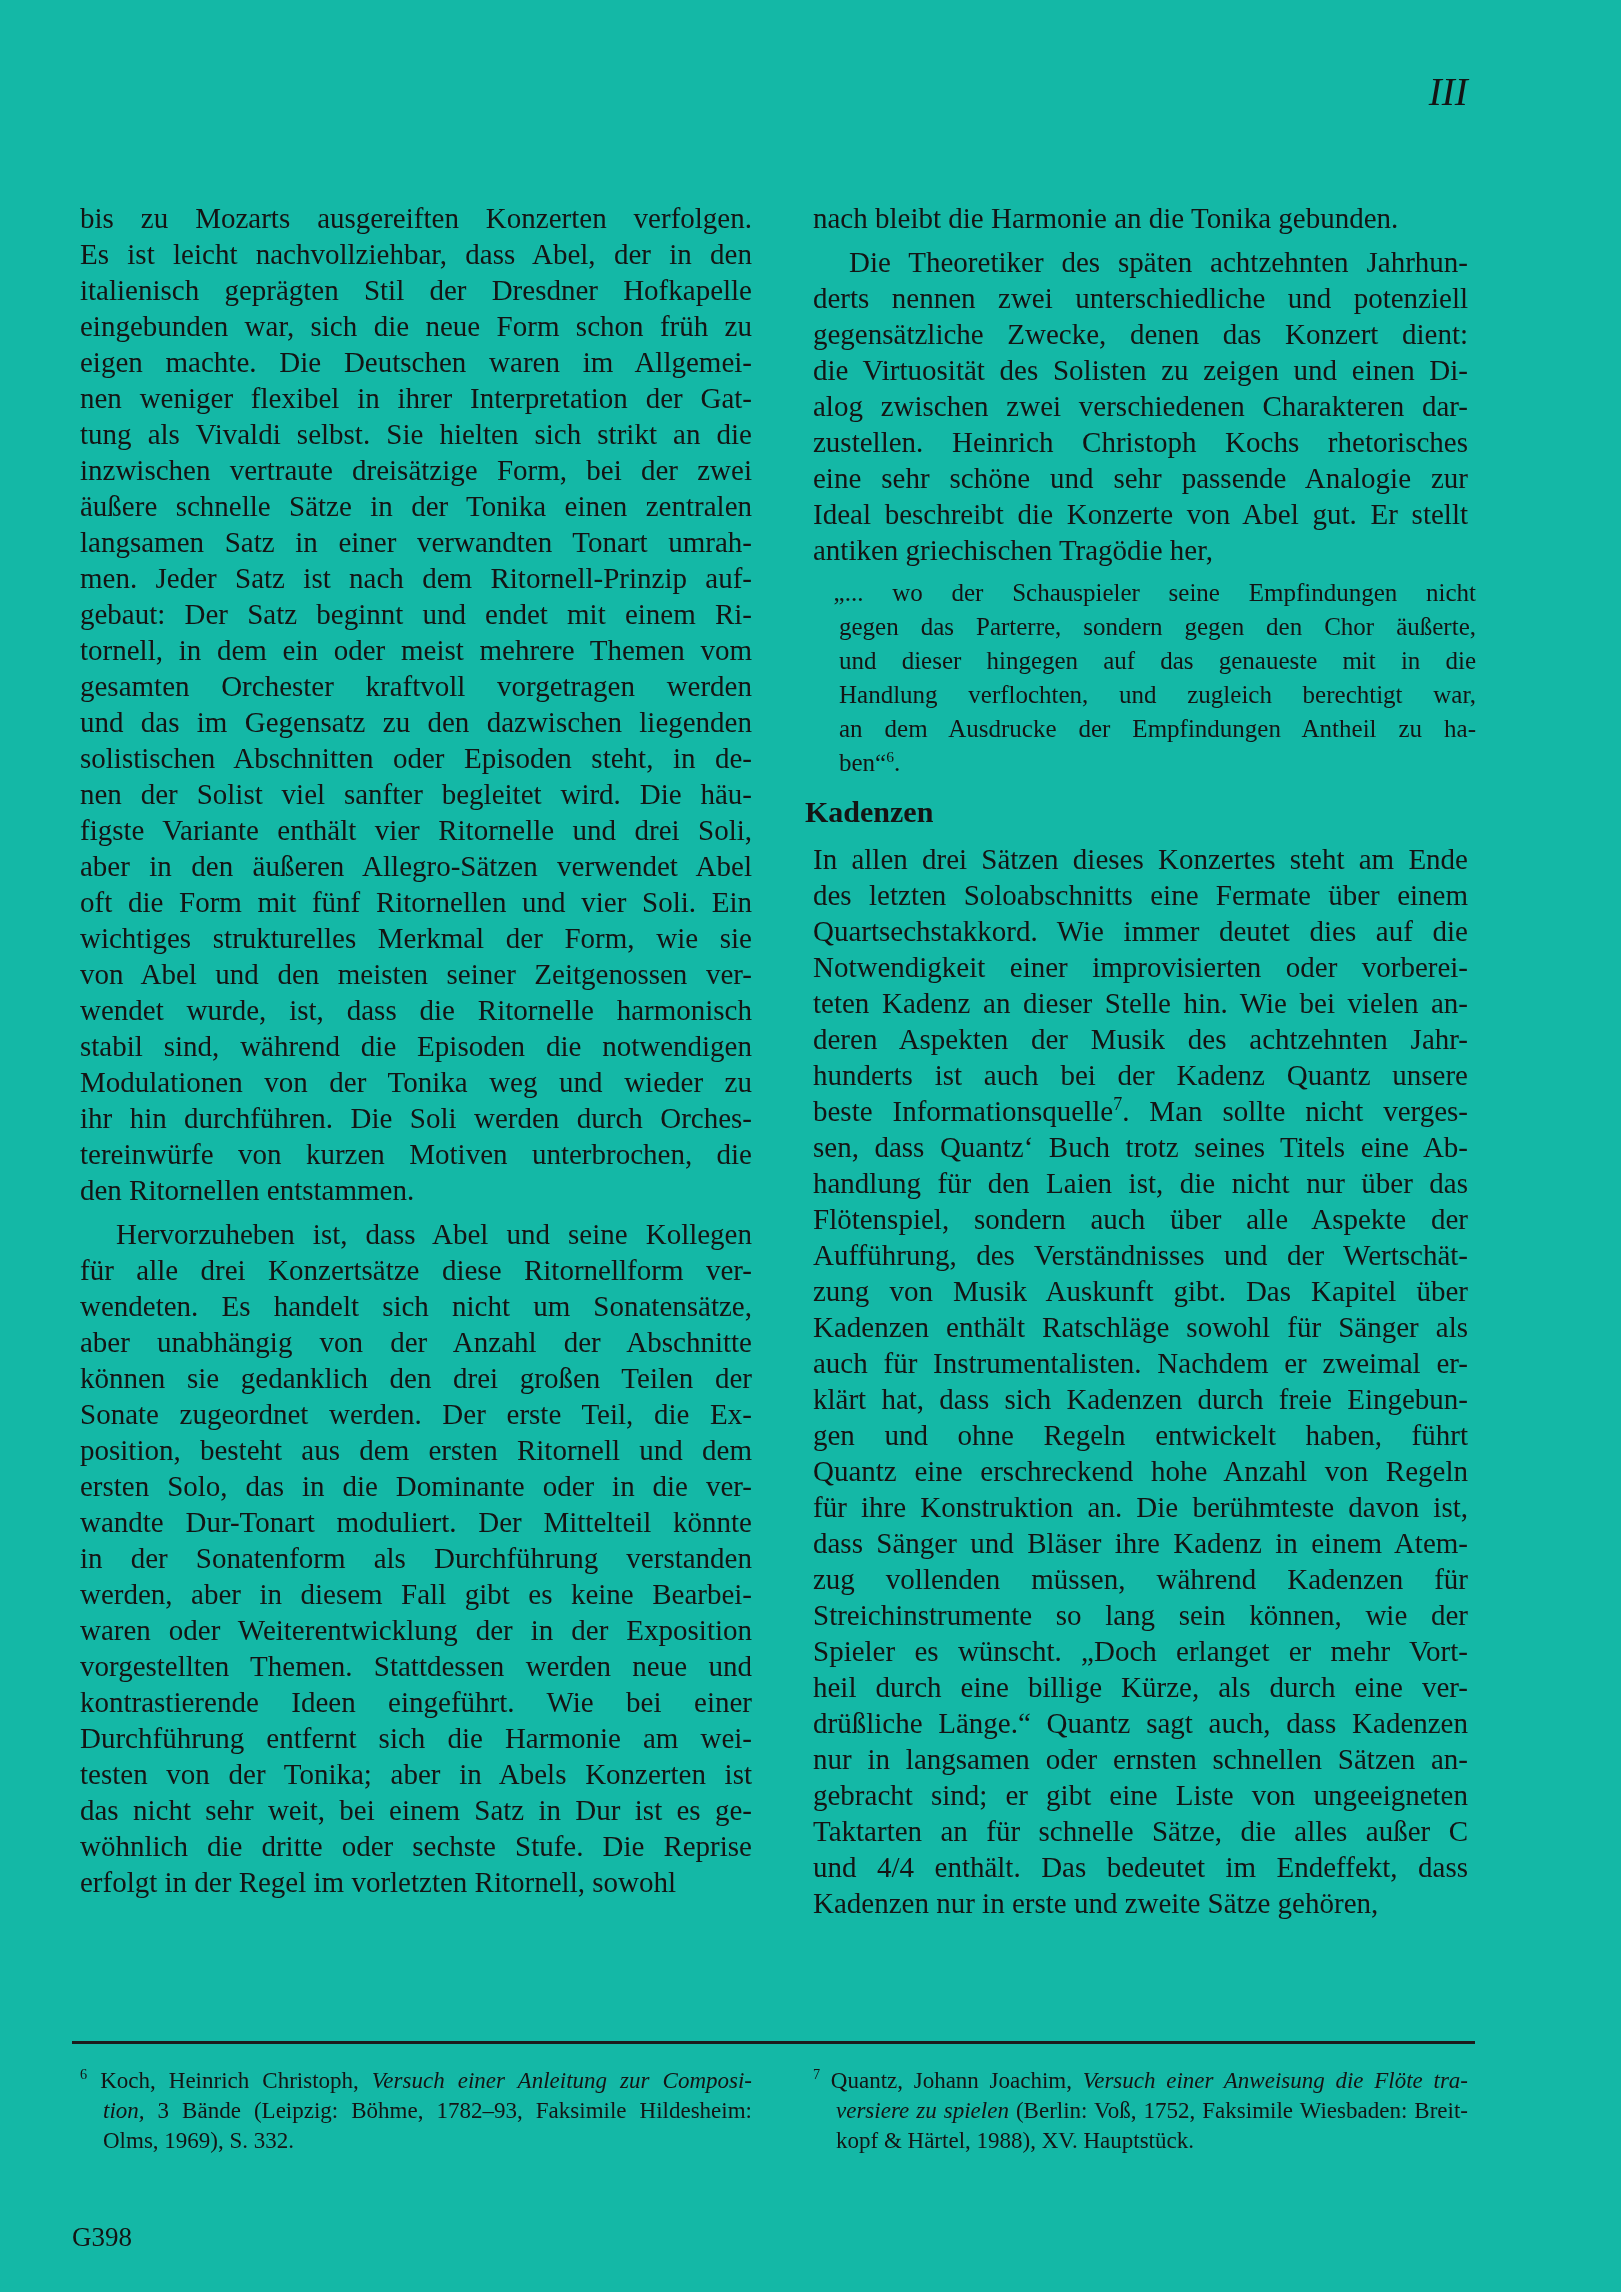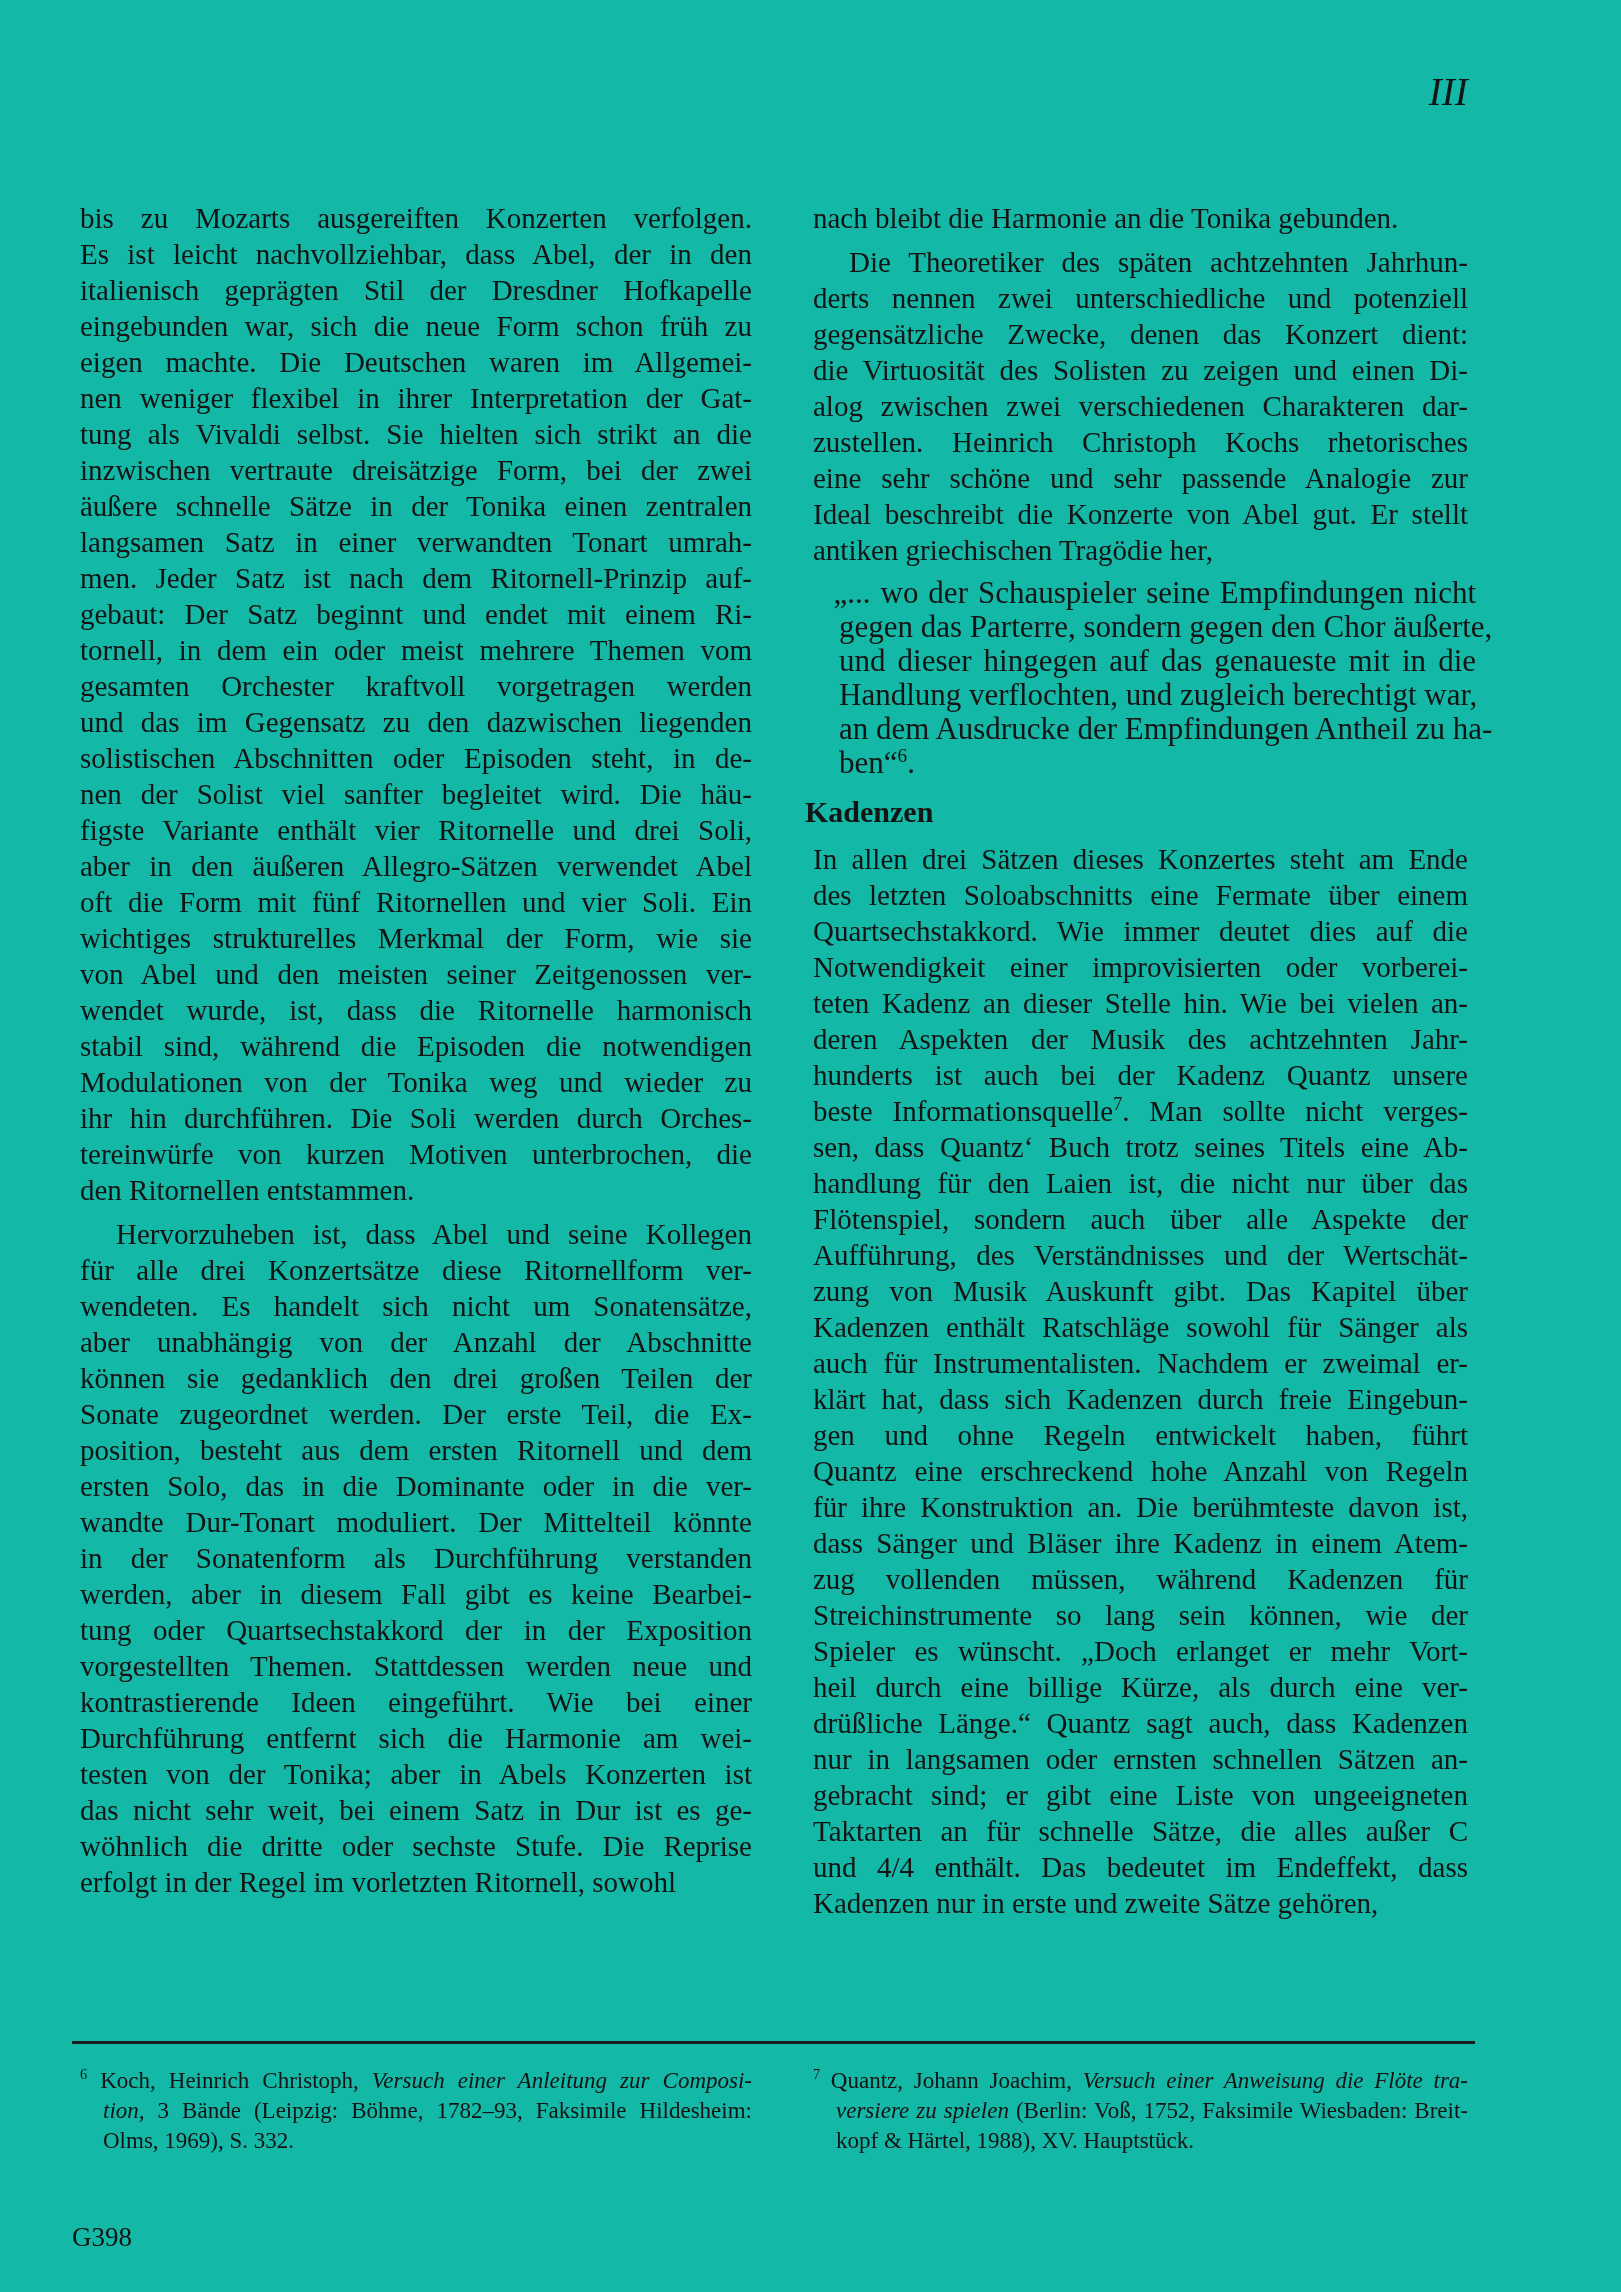--- a/index.html
+++ b/index.html
@@ -20,21 +20,21 @@
   .para{margin:8px}
   .line{
     white-space:nowrap;
     text-align:justify;
     text-align-last:justify;
     font-size:29px;line-height:36px;height:36px;
   }
   .line.last{text-align-last:left}
   .line.indent{text-indent:36px}
   .quote{margin-left:34px}
-  .quote .line{font-size:31px;line-height:34px;height:34px}
+  .quote .line{font-size:25px;line-height:34px;height:34px}
   .quote .line.first{text-indent:-5.4px}
   .heading{
     font-weight:bold;font-size:30px;line-height:36px;
     margin-top:14.3px;margin-bottom:10.7px;
   }
   .fn-rule{position:absolute;left:72px;top:2041px;width:1403px;height:2.7px;background:#1c1c1c}
   .footnotes{position:absolute;left:72px;top:2058px;width:1403px;display:flex;gap:45px}
   .fn .line{font-size:23px;line-height:30px;height:30px;padding-left:23px}
   .fn .line.first{padding-left:0}
   .sup{font-size:62%;vertical-align:super;line-height:0}
@@ -88,21 +88,21 @@
           <div class="line"><span>für alle drei Konzertsätze diese Ritornellform ver-</span></div>
           <div class="line"><span>wendeten. Es handelt sich nicht um Sonatensätze,</span></div>
           <div class="line"><span>aber unabhängig von der Anzahl der Abschnitte</span></div>
           <div class="line"><span>können sie gedanklich den drei großen Teilen der</span></div>
           <div class="line"><span>Sonate zugeordnet werden. Der erste Teil, die Ex-</span></div>
           <div class="line"><span>position, besteht aus dem ersten Ritornell und dem</span></div>
           <div class="line"><span>ersten Solo, das in die Dominante oder in die ver-</span></div>
           <div class="line"><span>wandte Dur-Tonart moduliert. Der Mittelteil könnte</span></div>
           <div class="line"><span>in der Sonatenform als Durchführung verstanden</span></div>
           <div class="line"><span>werden, aber in diesem Fall gibt es keine Bearbei-</span></div>
-          <div class="line"><span>tung oder Quartsechstakkord der in der Exposition</span></div>
+          <div class="line"><span>waren oder Weiterentwicklung der in der Exposition</span></div>
           <div class="line"><span>vorgestellten Themen. Stattdessen werden neue und</span></div>
           <div class="line"><span>kontrastierende Ideen eingeführt. Wie bei einer</span></div>
           <div class="line"><span>Durchführung entfernt sich die Harmonie am wei-</span></div>
           <div class="line"><span>testen von der Tonika; aber in Abels Konzerten ist</span></div>
           <div class="line"><span>das nicht sehr weit, bei einem Satz in Dur ist es ge-</span></div>
           <div class="line"><span>wöhnlich die dritte oder sechste Stufe. Die Reprise</span></div>
           <div class="line last"><span>erfolgt in der Regel im vorletzten Ritornell, sowohl</span></div>
         </div>
       </div>
     <div class="col-right">

